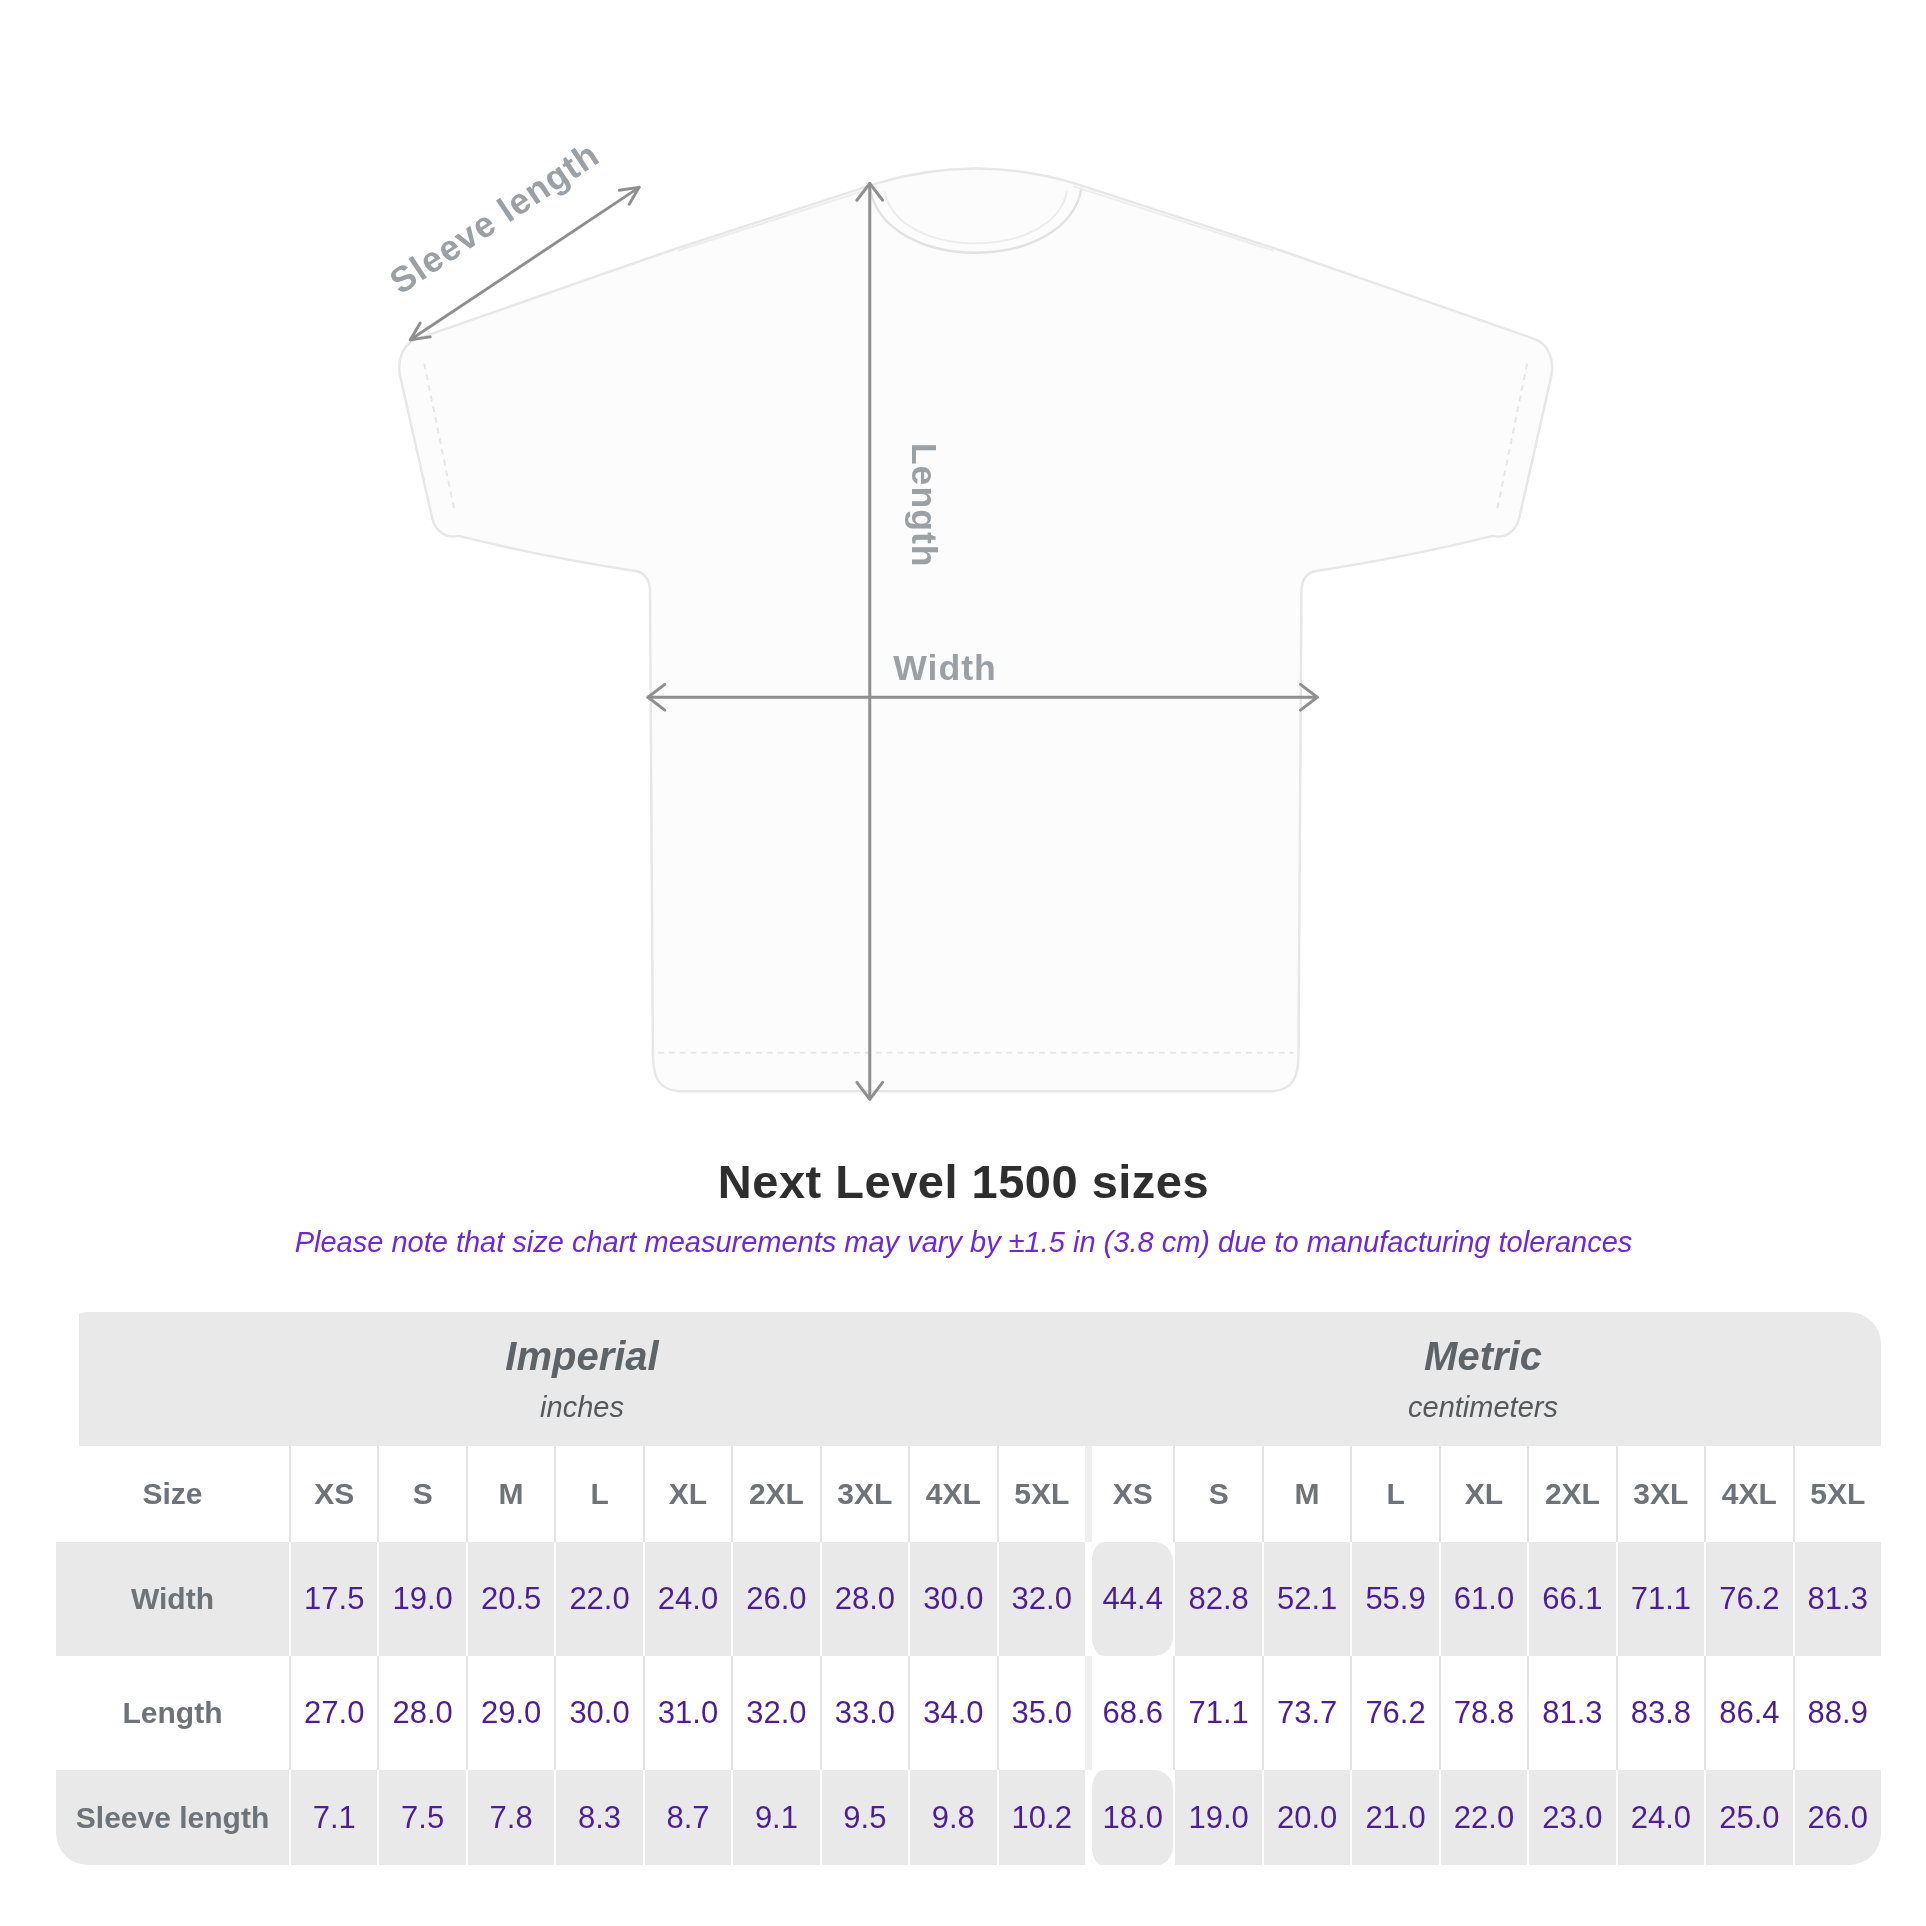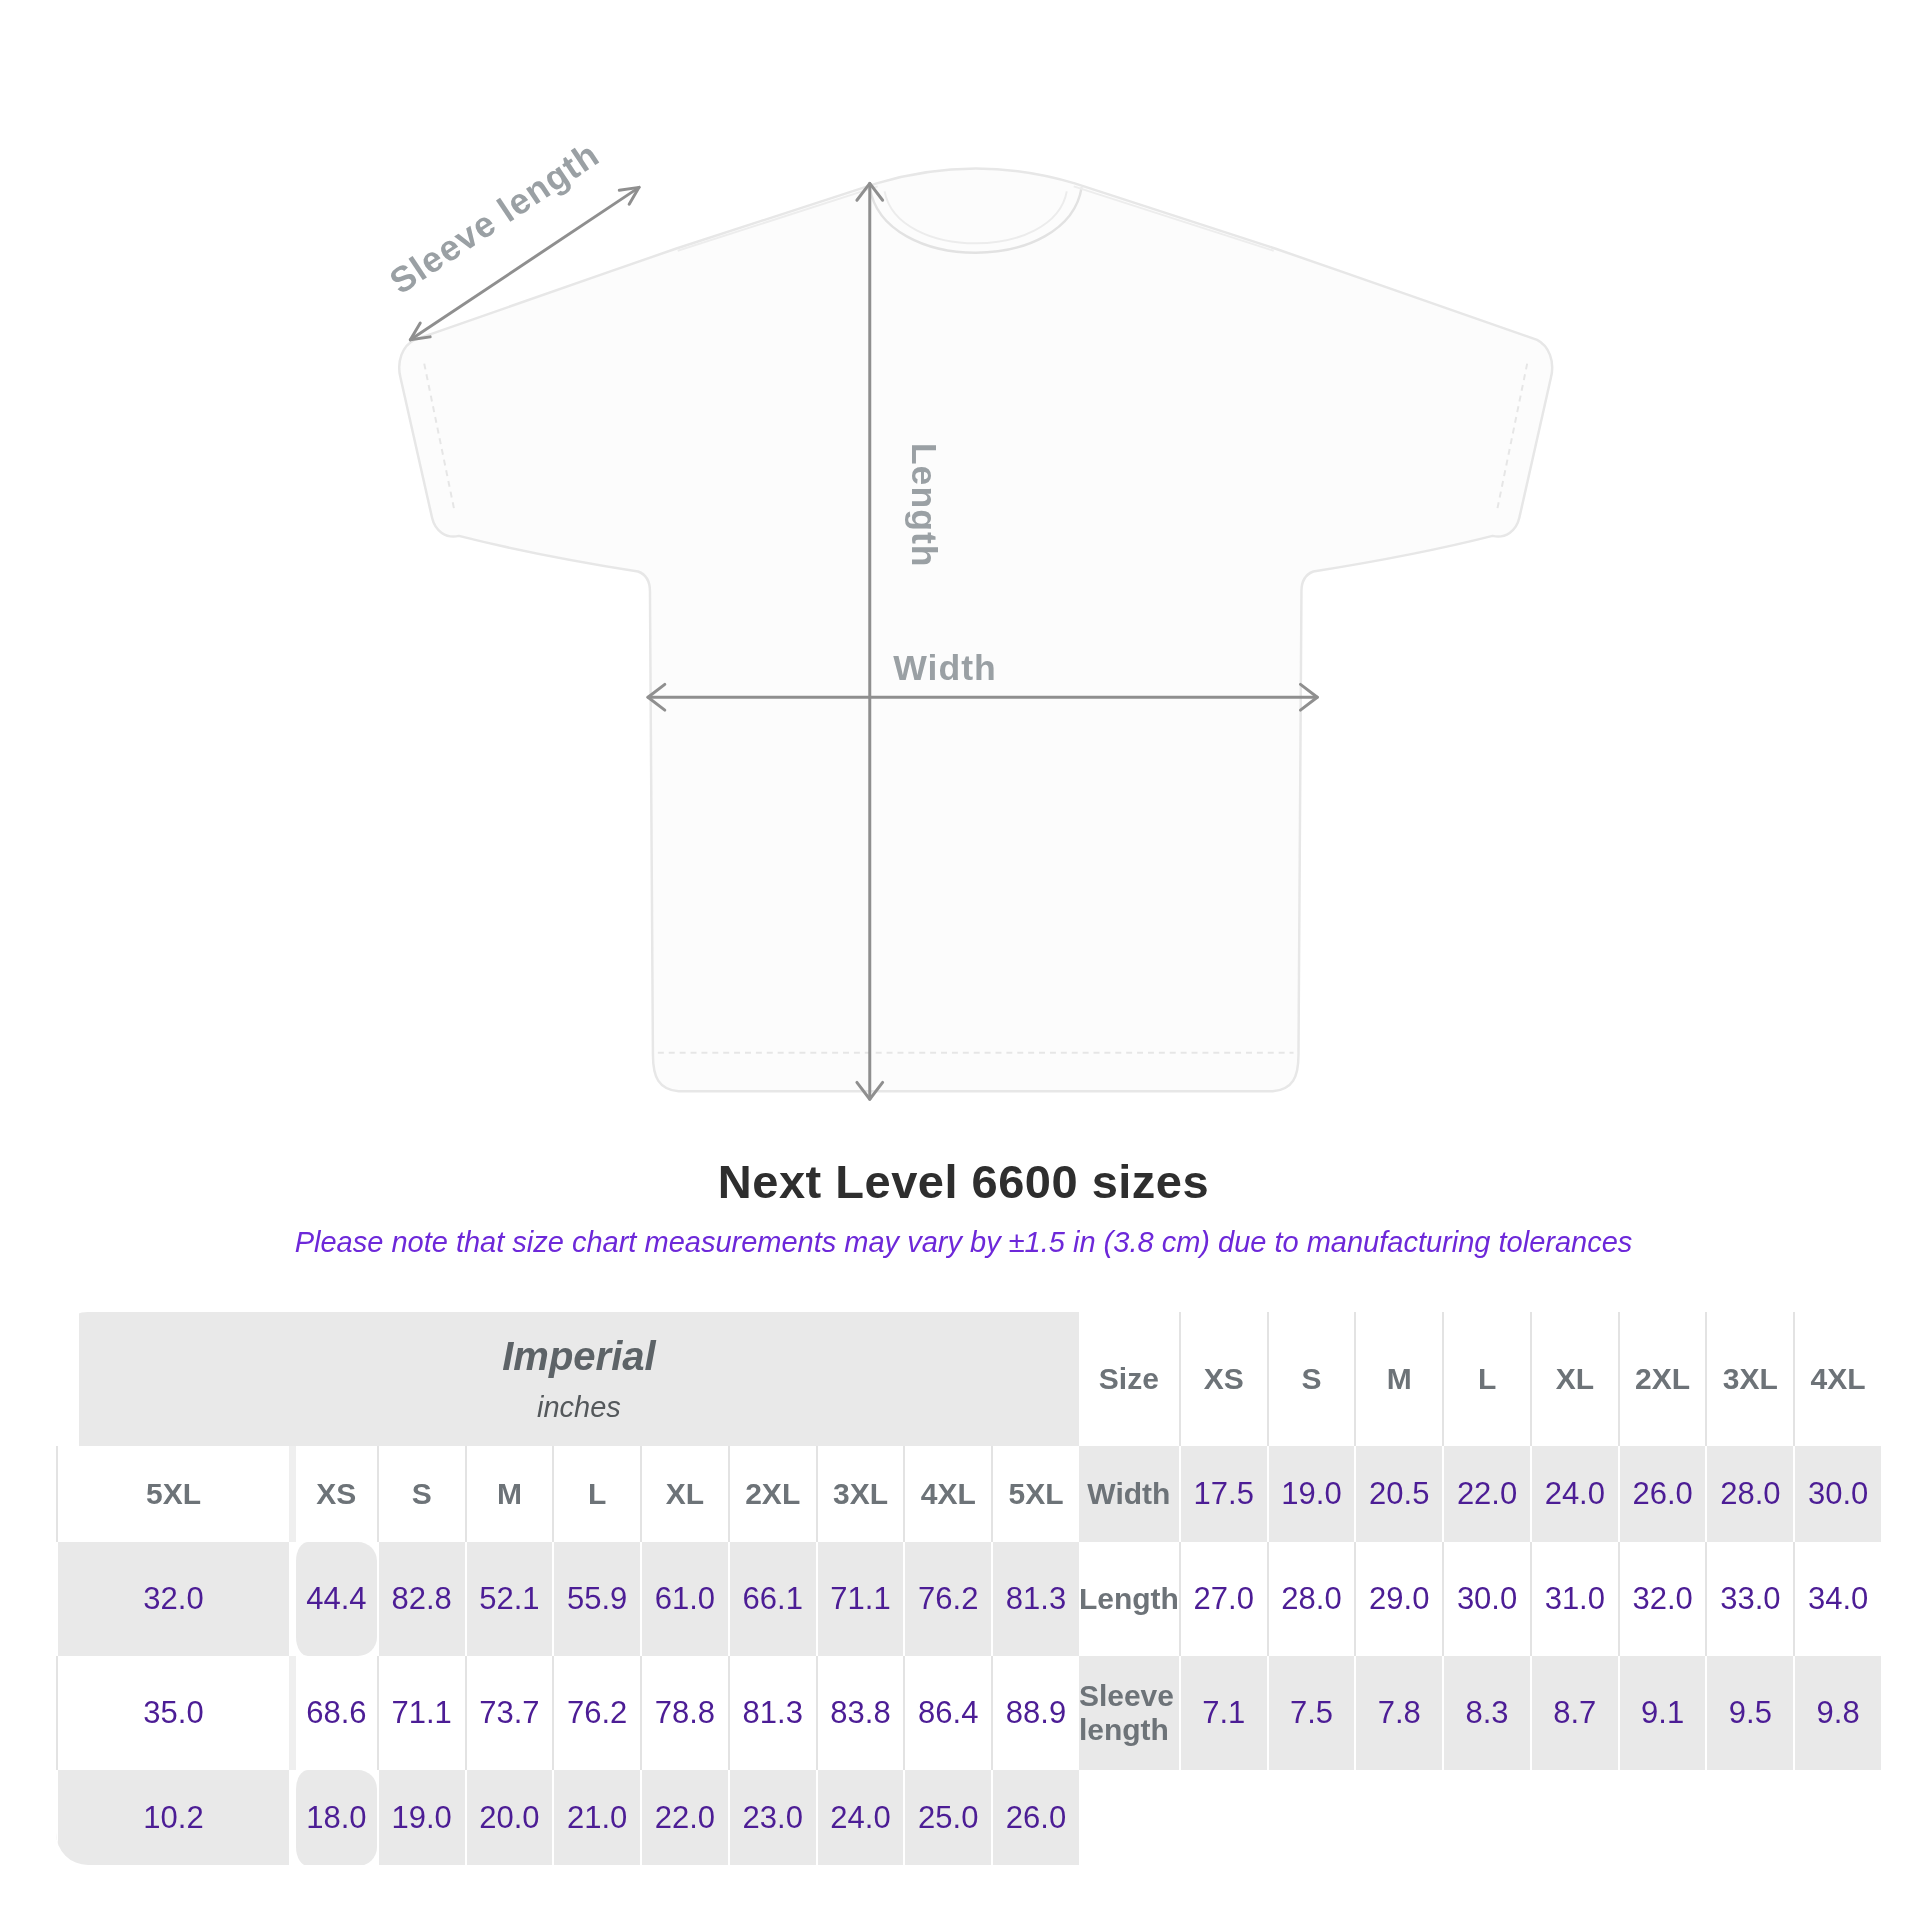--- a/index.html
+++ b/index.html
@@ -96,29 +96,33 @@
         <path class="ann" d="M 295 67 L 315 64 L 305 81"></path>
       </g>
 
       <text class="ann-label" x="169" y="107" text-anchor="middle" font-size="34" transform="rotate(-33.7 169 95)">Sleeve length</text>
       <text class="ann-label" x="0" y="0" text-anchor="middle" transform="translate(591 385) rotate(90)">Length</text>
       <text class="ann-label" x="624" y="562" text-anchor="middle" font-size="38">Width</text>
     </svg>
   </div>
 
   <div class="caption">
-    <h1>Next Level 6600 sizes</h1>
+    <h1>Next Level 1500 sizes</h1>
     <p>Please note that size chart measurements may vary by ±1.5 in (3.8 cm) due to manufacturing tolerances</p>
   </div>
 
   <div class="sizetable">
 
     <div class="cell hdr hdr-imperial">
       <div class="g-name">Imperial</div>
       <div class="g-unit">inches</div>
+    </div>
+    <div class="cell hdr hdr-metric">
+      <div class="g-name">Metric</div>
+      <div class="g-unit">centimeters</div>
     </div>
 
     <div class="cell rw lab">Size</div>
     <div class="cell rw szh sep">XS</div>
     <div class="cell rw szh sep">S</div>
     <div class="cell rw szh sep">M</div>
     <div class="cell rw szh sep">L</div>
     <div class="cell rw szh sep">XL</div>
     <div class="cell rw szh sep">2XL</div>
     <div class="cell rw szh sep">3XL</div>

